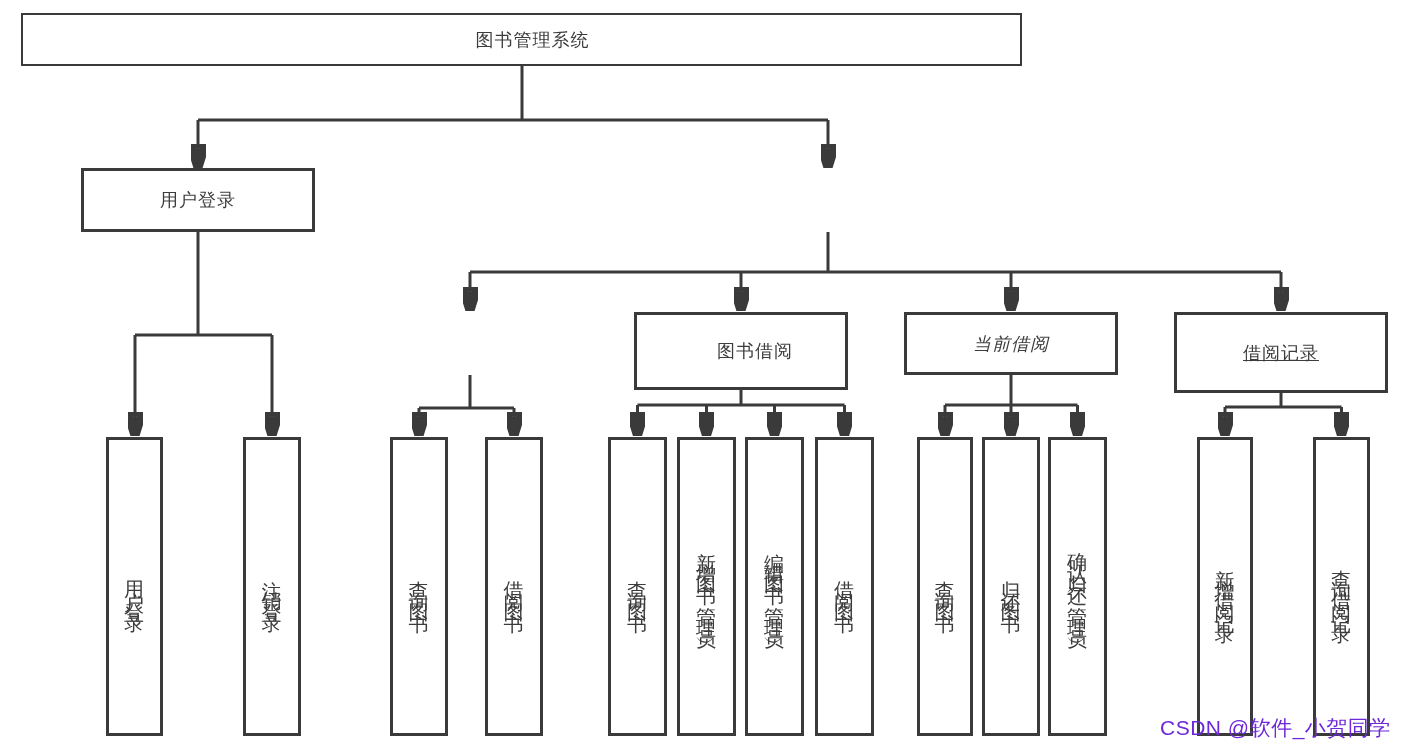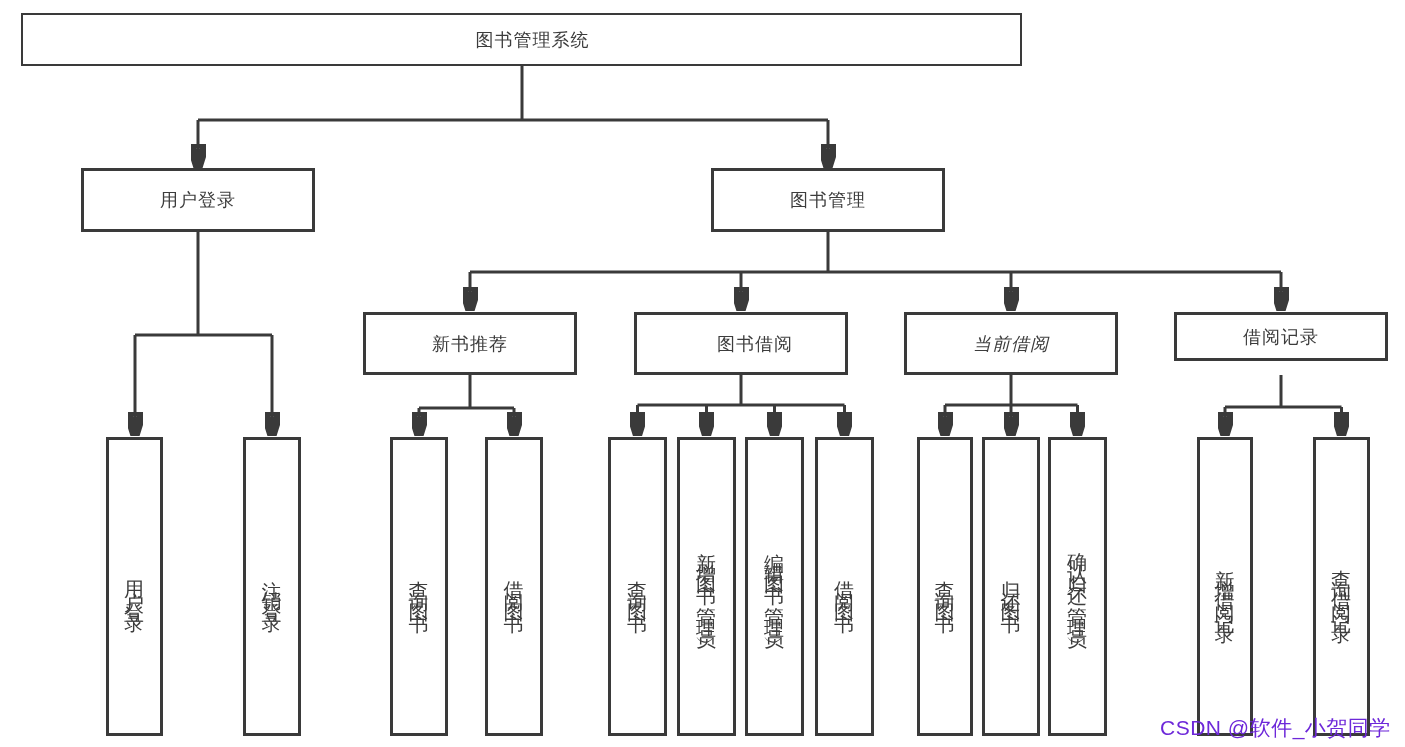--- a/index.html
+++ b/index.html
@@ -123,29 +123,27 @@
       <path d="M1281 375 V407 M1225 407 H1341.5"></path>
       <path d="M1225 407 L1225 434" marker-end="url(#arrow)"></path>
       <path d="M1341.5 407 L1341.5 434" marker-end="url(#arrow)"></path>
     </g>
   </svg>
 
   <div class="node hbox root-box" style="left:21px; top:13px; width:1001px; height:53px;padding-left:22px;">图书管理系统</div>
 
   <div class="node hbox" style="left:81px; top:168px; width:234px; height:64px;">用户登录</div>
 
-  <div class="node hbox" style="left:711px; top:168px; width:234px; height:64px;">图书管理</div>
 
-  <div class="node hbox" style="left:363px; top:312px; width:214px; height:63px;">新书推荐</div>
 
-  <div class="node hbox" style="left:634px; top:312px; width:214px; height:63px;padding-left:28px;">图书借阅</div>
+  <div class="node hbox" style="left:634px; top:312px; width:214px; height:78px;padding-left:28px;">图书借阅</div>
 
   <div class="node hbox" style="left:904px; top:312px; width:214px; height:63px;font-style:italic;">当前借阅</div>
 
-  <div class="node hbox" style="left:1174px; top:312px; width:214px; height:49px;">借阅记录</div>
+  <div class="node hbox" style="left:1174px; top:312px; width:214px; height:81px;text-decoration:underline;">借阅记录</div>
 
   <div class="node vbox" style="left:106px; width:57px;">用户登录</div>
 
   <div class="node vbox" style="left:243px; width:58px;">注销登录</div>
 
   <div class="node vbox" style="left:390px; width:58px;">查询图书</div>
 
   <div class="node vbox" style="left:485px; width:58px;">借阅图书</div>
 
   <div class="node vbox" style="left:608px; width:59px;">查询图书</div>

